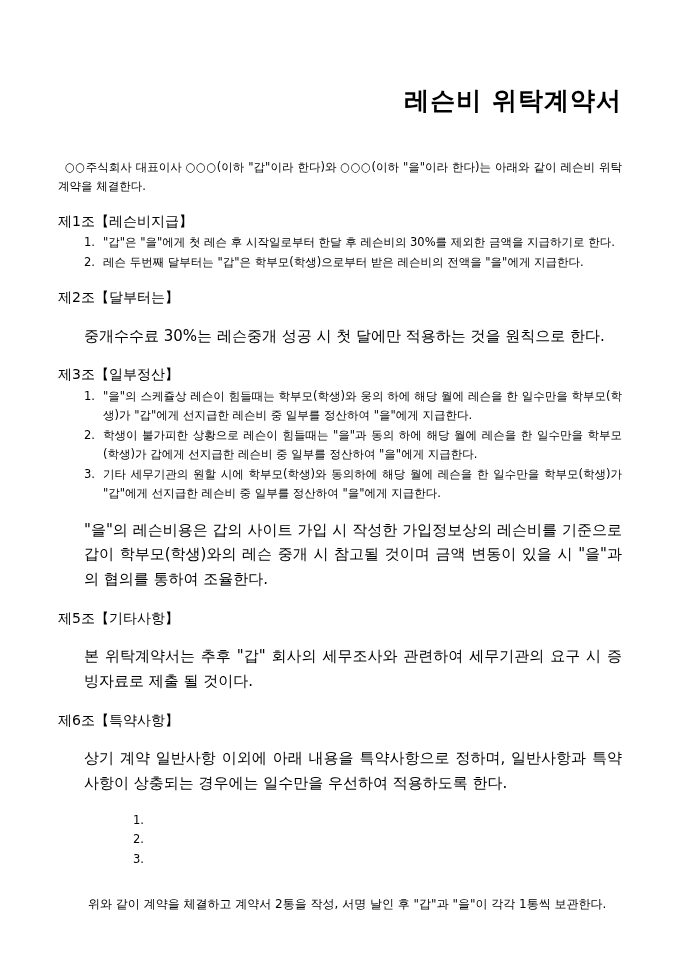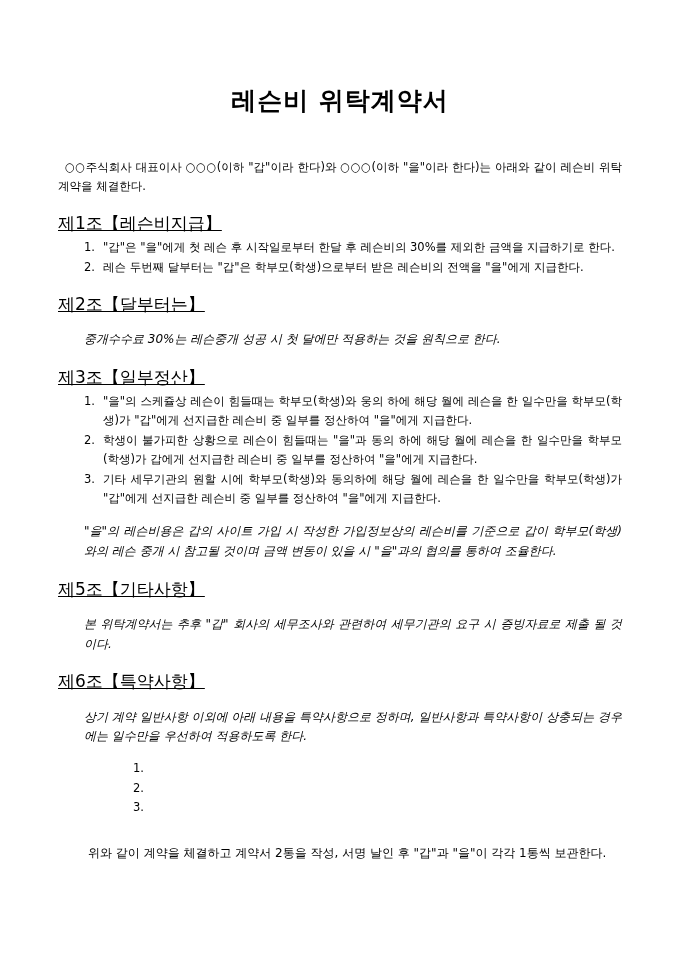--- a/index.html
+++ b/index.html
@@ -15,21 +15,21 @@
     -webkit-font-smoothing: antialiased;
   }
   .page {
     position: relative;
     width: 680px;
     height: 962px;
     box-sizing: border-box;
     padding: 0 58px;
   }
   .doc-title {
-    text-align: center;
+    text-align: right;
     font-size: 25px;
     font-weight: bold;
     letter-spacing: 1px;
     margin-top: 86px;
     margin-bottom: 0;
     line-height: 1.2;
   }
   .intro {
     margin-top: 42px;
     font-size: 11.5px;
@@ -37,32 +37,30 @@
     text-align: justify;
     text-justify: inter-ideograph;
   }
   .intro .indent {
     padding-left: 7px;
   }
   .section {
     margin-top: 14px;
   }
   .section-head {
-    font-size: 17px;
+    font-size: 14px;
     line-height: 1.6;
     margin-bottom: 1px;
-    text-decoration: underline;
   }
   .para {
-    font-size: 12px;
+    font-size: 15px;
     line-height: 1.65;
     text-align: justify;
     text-justify: inter-ideograph;
     padding-left: 26px;
-    font-style: italic;
   }
   .num-list {
     list-style: none;
     margin: 0;
     padding: 0;
   }
   .num-list > li {
     position: relative;
     font-size: 11.5px;
     line-height: 1.65;

